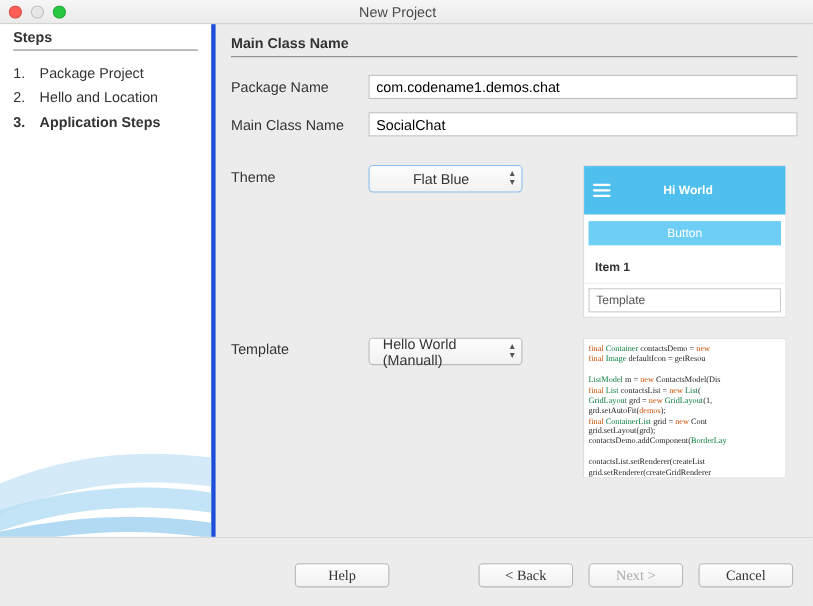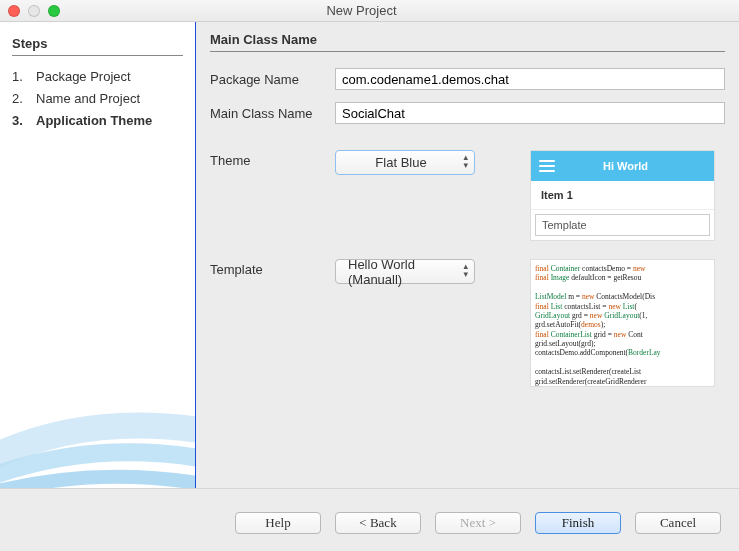--- a/index.html
+++ b/index.html
@@ -40,22 +40,22 @@
     color: #4a4a4a;
     pointer-events: none;
   }
   .content {
     display: flex;
     height: 466px;
   }
   .sidebar {
     width: 196px;
     background: #fff;
-    border-right: 1px solid #1d4ed8;
-    padding: 14px 12px;
+    border-right: 4px solid #1d4ed8;
+    padding: 4px 12px;
     position: relative;
     overflow: hidden;
   }
   .sidebar h3 {
     font-size: 13px;
     font-weight: bold;
     padding-bottom: 4px;
     border-bottom: 1px solid #888;
     margin-bottom: 10px;
   }
@@ -129,21 +129,21 @@
   .preview-theme {
     width: 185px;
     margin-left: 55px;
     border: 1px solid #ddd;
     background: #fff;
     font-size: 11px;
   }
   .pt-header {
     background: #4fc0ee;
     color: #fff;
-    height: 30px;
+    height: 44px;
     display: flex;
     align-items: center;
     padding: 0 8px;
     font-weight: bold;
   }
   .pt-ham { display: flex; flex-direction: column; gap: 3px; margin-right: 8px; }
   .pt-ham span { width: 16px; height: 2px; background: #fff; border-radius:1px; }
   .pt-title { flex: 1; text-align: center; padding-right: 18px; }
   .pt-button {
     background: #6fcef6;
@@ -229,25 +229,25 @@
 <div class="content">
   <div class="sidebar">
     <h3>Steps</h3>
     <ol class="steps-list">
       <li>
         <span class="num">1.</span>
         <span>Package Project</span>
       </li>
       <li>
         <span class="num">2.</span>
-        <span>Name and Project</span>
+        <span>Hello and Location</span>
       </li>
       <li class="current">
         <span class="num">3.</span>
-        <span>Application Theme</span>
+        <span>Application Steps</span>
       </li>
     </ol>
     <svg class="swoosh" viewBox="0 0 300 160">
       <path d="M -20 140 Q 120 40 320 100" stroke="#cfe8f7" stroke-width="26" fill="none" opacity="0.9"></path>
       <path d="M -20 150 Q 140 70 320 130" stroke="#b9def5" stroke-width="18" fill="none" opacity="0.85"></path>
       <path d="M -20 160 Q 150 100 320 155" stroke="#9fd1f0" stroke-width="14" fill="none" opacity="0.8"></path>
     </svg>
   </div>
 
   <div class="main">
@@ -271,20 +271,21 @@
       </div>
       <div class="preview-theme">
         <div class="pt-header">
           <div class="pt-ham">
               <span></span>
               <span></span>
               <span></span>
             </div>
           <div class="pt-title">Hi World</div>
         </div>
+        <div class="pt-button">Button</div>
         <div class="pt-item">Item 1</div>
         <div class="pt-field">Template</div>
       </div>
     </div>
 
     <div class="form-row select-row" style="margin-top:18px">
       <label>Template</label>
       <div class="select gray">
         <span>Hello World (Manuall)</span>
         <span class="chev">▴<br>▾</span>
@@ -305,15 +306,14 @@
 
   asGrid =  (</div>
     </div>
   </div>
 </div>
 
 <div class="footer">
   <div class="btn" style="margin-right:auto;margin-left:250px">Help</div>
   <div class="btn">&lt; Back</div>
   <div class="btn disabled">Next &gt;</div>
-  <div class="btn primary">Finish</div>
   <div class="btn">Cancel</div>
 </div>
 
 </body></html>

